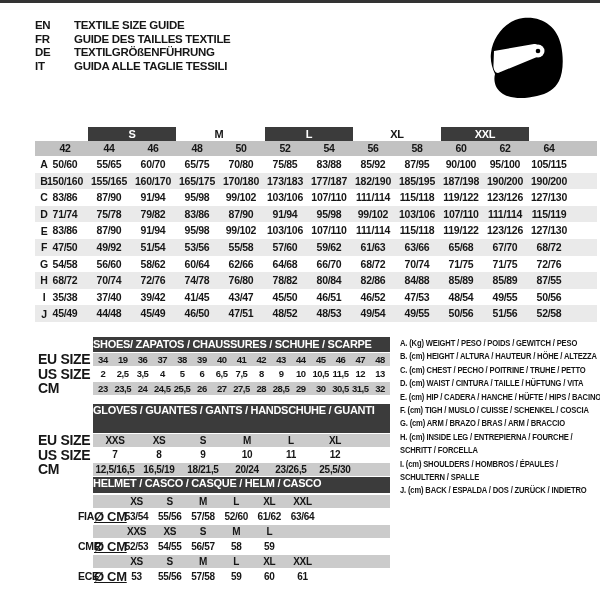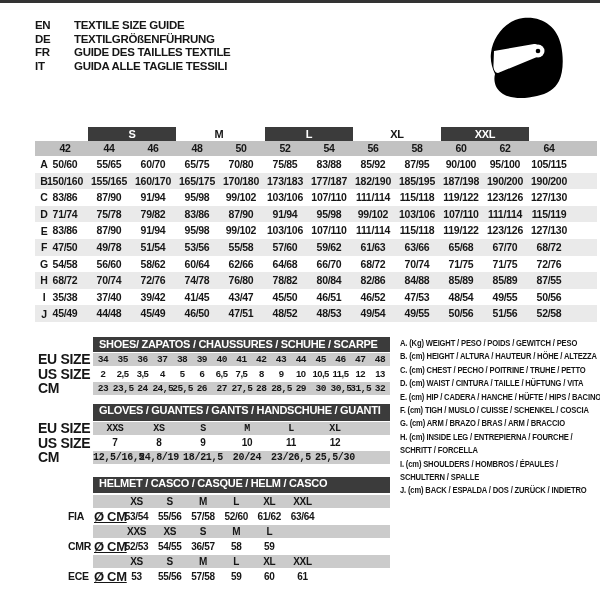--- a/index.html
+++ b/index.html
@@ -28,63 +28,63 @@
   .mrow{position:relative;display:flex;height:16.6px;align-items:center;padding-left:8px;}
   .mrow.alt{background:#eaeaea;}
   .mrow .mcell{line-height:16.6px;}
   .mletter{position:absolute;left:2px;width:14px;text-align:center;font-size:10.5px;}
   
   .subtable{position:absolute;left:35px;width:355px;}
   #shoes-table{top:337px;}
   #gloves-table{top:404px;}
   #helmet-table{top:477px;}
   .bar{margin-left:58px;width:297px;background:#3b3b3b;color:#fff;font-size:11px;
-       padding-left:6px;box-sizing:border-box;white-space:nowrap;}
+       padding-left:0;box-sizing:border-box;white-space:nowrap;}
   #shoes-table .bar{height:15px;line-height:15px;}
-  #gloves-table .bar{height:17px;line-height:13.5px;}
+  #gloves-table .bar{height:29px;line-height:13.5px;}
   #helmet-table .bar{height:16px;line-height:12.5px;margin-bottom:2px;}
   .srow{position:relative;height:14.5px;}
   .srow-label{position:absolute;left:3px;top:0;line-height:14.5px;font-size:14px;white-space:nowrap;}
   .srow-band{position:absolute;left:58px;top:0.5px;width:297px;height:13.5px;display:flex;align-items:center;}
-  .banded .srow-band{background:#cbcbcb;font-family:Liberation Mono, monospace;}
+  .banded .srow-band{background:#cbcbcb;}
   .scell{width:19.8px;text-align:center;font-size:9.5px;letter-spacing:-0.5px;white-space:nowrap;}
   .gcell{width:44px;text-align:center;font-size:10px;white-space:nowrap;}
   
   .hrow{position:relative;}
   .hrow .srow-band{top:0;height:100%;}
   .hband{height:12.5px;}
   .hband .srow-band{background:#cbcbcb;}
   .hval{height:17.5px;}
   .hunit{width:26px;margin-left:1px;font-size:13px;text-align:right;white-space:nowrap;text-decoration:underline;}
   .hcell{width:33.2px;text-align:center;font-size:10px;white-space:nowrap;}
   .hband .srow-band,.hval .srow-band{display:flex;align-items:center;}
-  .hlabel{position:absolute;left:9px;top:0;height:100%;display:flex;align-items:center;font-size:10.5px;padding-left:24px;}
+  .hlabel{position:absolute;left:19px;top:0;height:100%;display:flex;align-items:center;font-size:10.5px;padding-left:24px;}
   
   #legend{position:absolute;left:400px;top:336px;width:200px;}
   .legend-line{height:13.4px;line-height:13.4px;font-size:9.5px;white-space:nowrap;
                transform:scaleX(0.8);transform-origin:0 0;letter-spacing:-0.2px;}
 </style>
 </head>
 <body>
 
 <div id="page">
   <div id="top-rule"></div>
 
   <div id="lang-block">
       <div class="lang-row">
         <span class="lang-code nowrap">EN</span>
         <span class="lang-title nowrap">TEXTILE SIZE GUIDE</span>
       </div>
       <div class="lang-row">
+        <span class="lang-code nowrap">FR</span>
+        <span class="lang-title nowrap">GUIDE DES TAILLES TEXTILE</span>
+      </div>
+      <div class="lang-row">
         <span class="lang-code nowrap">DE</span>
         <span class="lang-title nowrap">TEXTILGRÖßENFÜHRUNG</span>
-      </div>
-      <div class="lang-row">
-        <span class="lang-code nowrap">FR</span>
-        <span class="lang-title nowrap">GUIDE DES TAILLES TEXTILE</span>
       </div>
       <div class="lang-row">
         <span class="lang-code nowrap">IT</span>
         <span class="lang-title nowrap">GUIDA ALLE TAGLIE TESSILI</span>
       </div>
     </div>
 
   <svg id="helmet-icon" viewBox="0 0 80 92" xmlns="http://www.w3.org/2000/svg">
     <path fill="#000000" d="M 36 5
       C 56 3 70 14 74 32
@@ -193,21 +193,21 @@
           <span class="mcell">107/110</span>
           <span class="mcell">111/114</span>
           <span class="mcell">115/118</span>
           <span class="mcell">119/122</span>
           <span class="mcell">123/126</span>
           <span class="mcell">127/130</span>
         </div>
         <div class="mrow alt">
           <span class="mletter">F</span>
           <span class="mcell">47/50</span>
-          <span class="mcell">49/78</span>
+          <span class="mcell">49/92</span>
           <span class="mcell">51/54</span>
           <span class="mcell">53/56</span>
           <span class="mcell">55/58</span>
           <span class="mcell">57/60</span>
           <span class="mcell">59/62</span>
           <span class="mcell">61/63</span>
           <span class="mcell">63/66</span>
           <span class="mcell">65/68</span>
           <span class="mcell">67/70</span>
           <span class="mcell">68/72</span>
@@ -275,21 +275,21 @@
       </div>
   </div>
 
   <div id="shoes-table" class="subtable">
     <div class="bar">SHOES/ ZAPATOS / CHAUSSURES / SCHUHE / SCARPE</div>
     <div id="shoes-rows">
         <div class="srow banded">
           <span class="srow-label">EU SIZE</span>
           <span class="srow-band">
             <span class="scell">34</span>
-            <span class="scell">35</span>
+            <span class="scell">19</span>
             <span class="scell">36</span>
             <span class="scell">37</span>
             <span class="scell">38</span>
             <span class="scell">39</span>
             <span class="scell">40</span>
             <span class="scell">41</span>
             <span class="scell">42</span>
             <span class="scell">43</span>
             <span class="scell">44</span>
             <span class="scell">45</span>
@@ -363,21 +363,21 @@
             <span class="gcell">9</span>
             <span class="gcell">10</span>
             <span class="gcell">11</span>
             <span class="gcell">12</span>
           </span>
         </div>
         <div class="srow banded">
           <span class="srow-label">CM</span>
           <span class="srow-band">
             <span class="gcell">12,5/16,5</span>
-            <span class="gcell">24,8/19</span>
+            <span class="gcell">16,5/19</span>
             <span class="gcell">18/21,5</span>
             <span class="gcell">20/24</span>
             <span class="gcell">23/26,5</span>
             <span class="gcell">25,5/30</span>
           </span>
         </div>
       </div>
   </div>
 
   <div id="helmet-table" class="subtable">
@@ -416,21 +416,21 @@
             <span class="hcell">L</span>
             <span class="hcell"></span>
           </span>
         </div>
         <div class="hrow hval">
           <span class="hlabel">CMR</span>
           <span class="srow-band">
             <span class="hunit">Ø CM</span>
             <span class="hcell">52/53</span>
             <span class="hcell">54/55</span>
-            <span class="hcell">36/57</span>
+            <span class="hcell">56/57</span>
             <span class="hcell">58</span>
             <span class="hcell">59</span>
             <span class="hcell"></span>
           </span>
         </div>
         <div class="hrow hband">
           <span class="srow-band">
             <span class="hunit"></span>
             <span class="hcell">XS</span>
             <span class="hcell">S</span>

